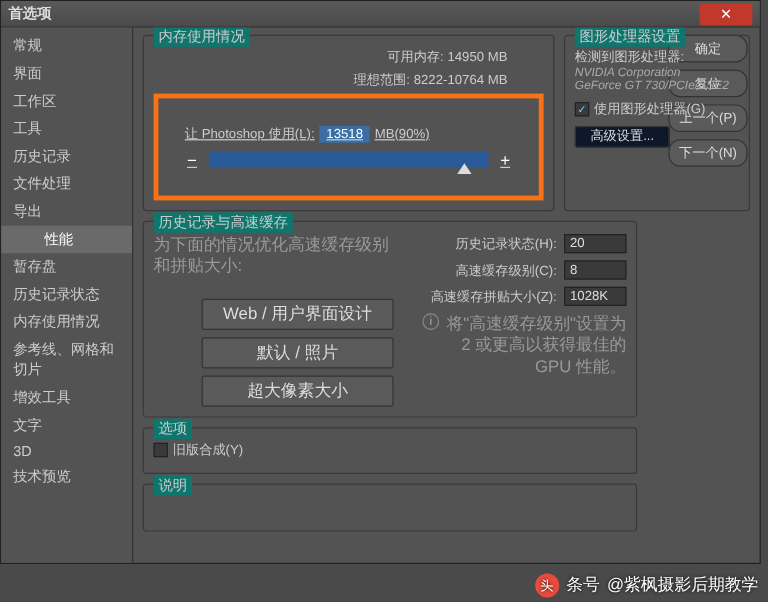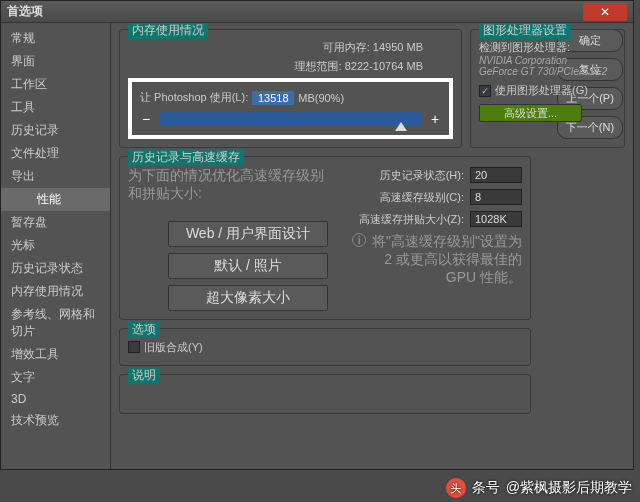--- a/index.html
+++ b/index.html
@@ -13,30 +13,30 @@
 .sidebar-item { padding: 3px 10px; color: #ccc; font-size: 12px; cursor: pointer; }
 .sidebar-item.active { background: #6a6a6a; color: #fff; padding-left: 36px; }
 .main { flex: 1; padding: 6px 8px; position: relative; overflow: hidden; }
 .groupbox { border: 1px solid #3a3a3a; border-radius: 3px; padding: 10px 8px 8px; margin-bottom: 8px; position: relative; }
 .groupbox .legend { position: absolute; top: -8px; left: 8px; background: #0f766e; padding: 0 4px; color: #ccc; font-size: 12px; }
 .row1 { display: flex; gap: 8px; }
 .mem-box { flex: 1; color: #ccc; font-size: 11px; }
 .mem-line { text-align: right; margin-right: 30px; margin-bottom: 4px; }
 .gpu-box { width: 155px; color: #ccc; font-size: 11px; }
 .gpu-box .sub { color: #aaa; font-size: 10px; margin-bottom: 6px; font-style: italic; }
-.redbox { border: 4px solid #ffffff; padding: 8px; margin-top: 4px; }
+.redbox { border: 4px solid #f97316; padding: 22px; margin-top: 4px; text-decoration: underline; }
 .let-line { display: flex; align-items: center; gap: 4px; margin-bottom: 6px; }
 .input-mem { width: 42px; background: #3a6ea5; color: #fff; border: none; font-size: 11px; text-align: center; padding: 1px; }
 .slider-row { display: flex; align-items: center; gap: 8px; }
 .slider-row .minus, .slider-row .plus { color: #fff; font-size: 14px; width: 12px; text-align: center; }
 .slider-track { flex: 1; height: 14px; background: #2a5a9a; position: relative; }
 .slider-thumb { position: absolute; right: 14px; top: 10px; width: 0; height: 0; border-left: 6px solid transparent; border-right: 6px solid transparent; border-bottom: 9px solid #ddd; }
 .checkbox { display: inline-flex; align-items: center; gap: 4px; }
 .checkbox .box { width: 12px; height: 12px; background: #3a3a3a; border: 1px solid #222; display: flex; align-items: center; justify-content: center; font-size: 9px; color: #8cf; }
-.btn-small { background: #4d7c0f; border: 1px solid #333; color: #ddd; font-size: 11px; padding: 2px 24px; cursor: pointer; border-radius: 2px; }
+.btn-small { background: #0f172a; border: 1px solid #333; color: #ddd; font-size: 11px; padding: 2px 12px; cursor: pointer; border-radius: 2px; }
 .btns-right { position: absolute; right: 10px; top: 6px; display: flex; flex-direction: column; gap: 6px; }
 .btn-main { width: 66px; padding: 3px 0; background: #5a5a5a; border: 1px solid #333; border-radius: 10px; color: #ddd; font-size: 11px; text-align: center; cursor: pointer; }
 .hist-right { float: right; width: 185px; }
 .hist-right .hr-row { display: flex; align-items: center; justify-content: flex-end; gap: 6px; margin-bottom: 6px; font-size: 11px; color: #ccc; }
 .select { background: #3a3a3a; border: 1px solid #222; color: #ddd; font-size: 11px; padding: 1px 4px; width: 52px; }
 .preset-col { display: flex; flex-direction: column; gap: 6px; width: 160px; margin-left: 40px; margin-top: 18px; }
 .preset-btn { background: #5a5a5a; border: 1px solid #333; color: #ddd; font-size: 14px; padding: 3px 0; text-align: center; cursor: pointer; border-radius: 2px; }
 .hint { font-size: 14px; color: #999; }
 .info-icon { display: inline-block; width: 14px; height: 14px; border: 1px solid #888; border-radius: 50%; text-align: center; font-size: 10px; color: #aaa; line-height: 13px; }
 .hist-box { min-height: 118px; }
@@ -57,21 +57,20 @@
     <div class="sidebar" id="sidebar">
         <div class="sidebar-item">常规</div>
         <div class="sidebar-item">界面</div>
         <div class="sidebar-item">工作区</div>
         <div class="sidebar-item">工具</div>
         <div class="sidebar-item">历史记录</div>
         <div class="sidebar-item">文件处理</div>
         <div class="sidebar-item">导出</div>
         <div class="sidebar-item active">性能</div>
         <div class="sidebar-item">暂存盘</div>
-        <div class="sidebar-item">光标</div>
         <div class="sidebar-item">历史记录状态</div>
         <div class="sidebar-item">内存使用情况</div>
         <div class="sidebar-item">参考线、网格和切片</div>
         <div class="sidebar-item">增效工具</div>
         <div class="sidebar-item">文字</div>
         <div class="sidebar-item">3D</div>
         <div class="sidebar-item">技术预览</div>
       </div>
     <div class="main">
 

